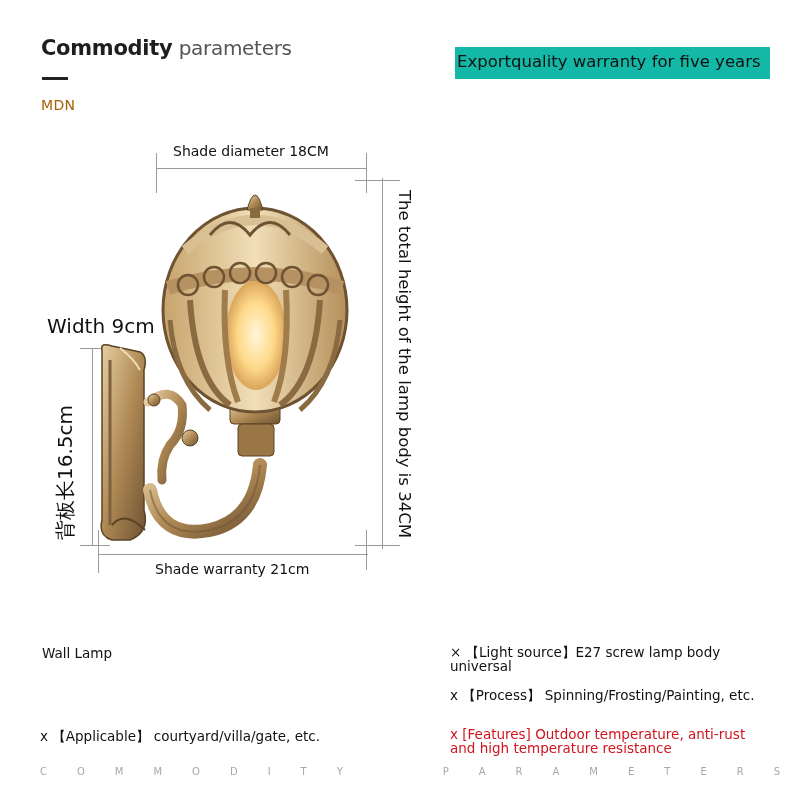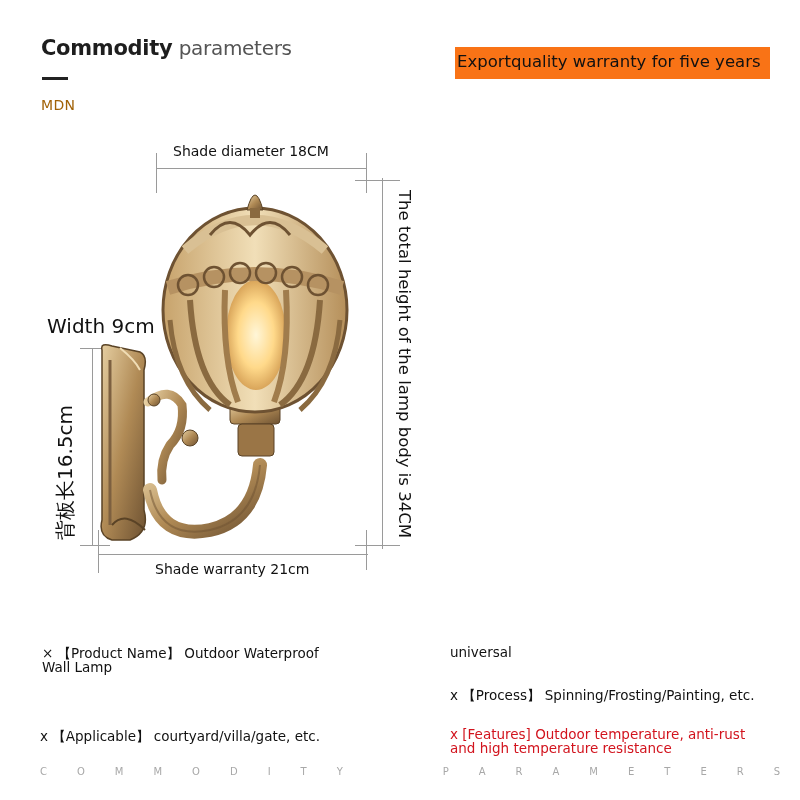--- a/index.html
+++ b/index.html
@@ -7,21 +7,21 @@
   body { position: relative; font-family: "DejaVu Sans", sans-serif; color: #1a1a1a; }
 
   .abs { position: absolute; }
 
   .title { left: 41px; top: 36px; font-size: 21px; white-space: nowrap; letter-spacing: -0.3px; }
   .title .bold { font-weight: bold; color: #1e1e1e; }
   .title .light { font-weight: normal; color: #555; font-size: 20px; }
   .title-bar { left: 42px; top: 77px; width: 26px; height: 3px; background: #222; }
   .brand { left: 41px; top: 97px; font-size: 14px; color: #a16207; letter-spacing: 0.3px; }
 
-  .warranty { left: 455px; top: 47px; width: 315px; height: 32px; background: #f97316;
+  .warranty { left: 455px; top: 47px; width: 315px; height: 32px; background: #14b8a6;
     font-size: 16.5px; line-height: 30px; padding-left: 2px; color: #111; white-space: nowrap; }
 
   .line { position: absolute; background: #9a9a9a; }
 
   .dim-label { position: absolute; color: #111; white-space: nowrap; }
   .dim-top { left: 173px; top: 143px; font-size: 14px; }
   .dim-bottom { left: 155px; top: 561px; font-size: 14px; }
   .dim-width { left: 47px; top: 314px; font-size: 20px; }
   .dim-back { left: 52px; top: 540px; font-size: 20px; transform-origin: 0 0; transform: rotate(-90deg); }
   .dim-height { left: 414px; top: 190px; font-size: 16.5px; transform-origin: 0 0; transform: rotate(90deg); }
@@ -129,30 +129,30 @@
 
     <path d="M95 70 Q165 10 235 70" stroke="#d9c094" stroke-width="10" fill="none"></path>
     <path d="M120 55 Q140 30 160 55 Q180 30 200 55" stroke="#6e5232" stroke-width="3" fill="none"></path>
 
     <path d="M157 30 Q165 0 173 30 Z" fill="url(#bronze)" stroke="#5a4326"></path>
     <rect x="160" y="28" width="10" height="10" fill="#8a6a40"></rect>
   </svg>
 </div>
 
 <div class="spec" style="left:42px;top:646px;">
-  <div>× 【Product Name】 Outdoor Waterproof</div>
   <div>Wall Lamp</div>
 </div>
 <div class="spec" style="left:42px;top:686px;">
 </div>
 <div class="spec" style="left:40px;top:729px;">
   <div>x 【Applicable】 courtyard/villa/gate, etc.</div>
 </div>
 
 <div class="spec" style="left:450px;top:645px;">
+  <div>× 【Light source】E27 screw lamp body</div>
   <div>universal</div>
 </div>
 <div class="spec" style="left:450px;top:688px;">
   <div>x 【Process】 Spinning/Frosting/Painting, etc.</div>
 </div>
 <div class="spec red" style="left:450px;top:727px;">
   <div>x [Features] Outdoor temperature, anti-rust</div>
   <div>and high temperature resistance</div>
 </div>
 

